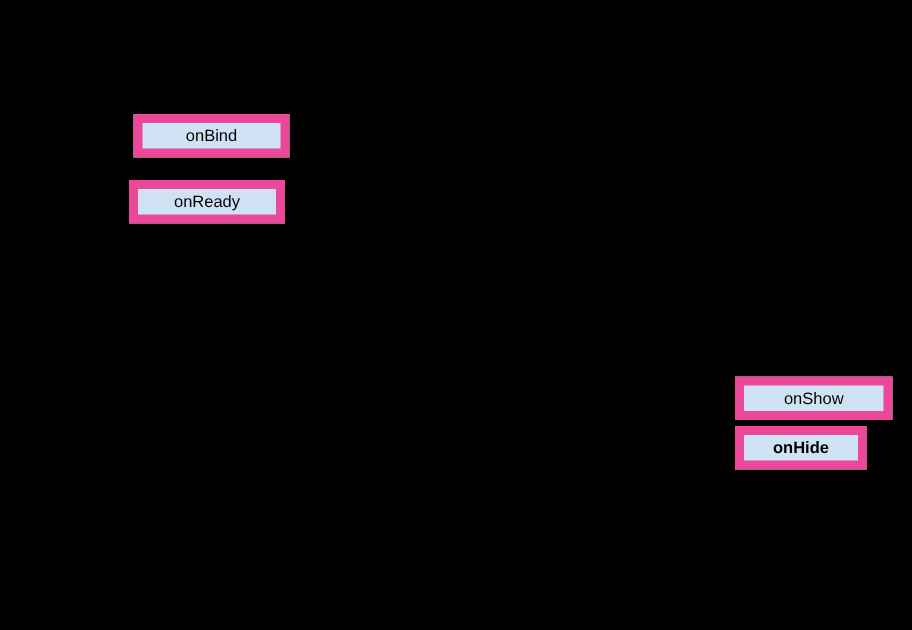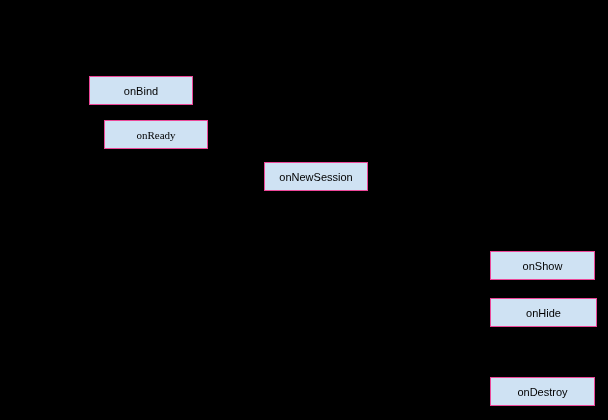--- a/index.html
+++ b/index.html
@@ -14,62 +14,56 @@
     background: #000000;
     overflow: hidden;
     font-family: "Liberation Sans", sans-serif;
   }
   .node {
     position: absolute;
     box-sizing: border-box;
     width: 104px;
     height: 29px;
     background: #cfe2f3;
-    border: 1px solid #ec4899;
+    border: 6px solid #ec4899;
     display: flex;
     align-items: center;
     justify-content: center;
     font-size: 11px;
     color: #000000;
     white-space: nowrap;
   }
   
   .pos-onbind      { left: 89px;  top: 76px;  }
-  .pos-onready     { left: 104px;  top: 120px; font-family: Liberation Serif, serif; }
+  .pos-onready     { left: 86px;  top: 120px; }
   .pos-onnewsession{ left: 264px; top: 162px; }
   .pos-oncreate    { left: 490px; top: 203px; width: 105px; }
   .pos-onshow      { left: 490px; top: 251px; width: 105px; }
-  .pos-onhide      { left: 490px; top: 298px; width: 107px; }
+  .pos-onhide      { left: 490px; top: 284px; width: 88px; font-weight: bold; }
   .pos-onshutdown  { left: 89px;  top: 377px; }
   .pos-ondestroy   { left: 490px; top: 377px; width: 105px; }
 </style>
 </head>
 <body>
 
 <div class="canvas">
 
   <div class="node pos-onbind">
     <span>onBind</span>
   </div>
 
   <div class="node pos-onready">
     <span>onReady</span>
   </div>
 
-  <div class="node pos-onnewsession">
-    <span>onNewSession</span>
-  </div>
 
 
   <div class="node pos-onshow">
     <span>onShow</span>
   </div>
 
   <div class="node pos-onhide">
     <span>onHide</span>
   </div>
 
 
-  <div class="node pos-ondestroy">
-    <span>onDestroy</span>
-  </div>
 
 </div>
 
 </body></html>

